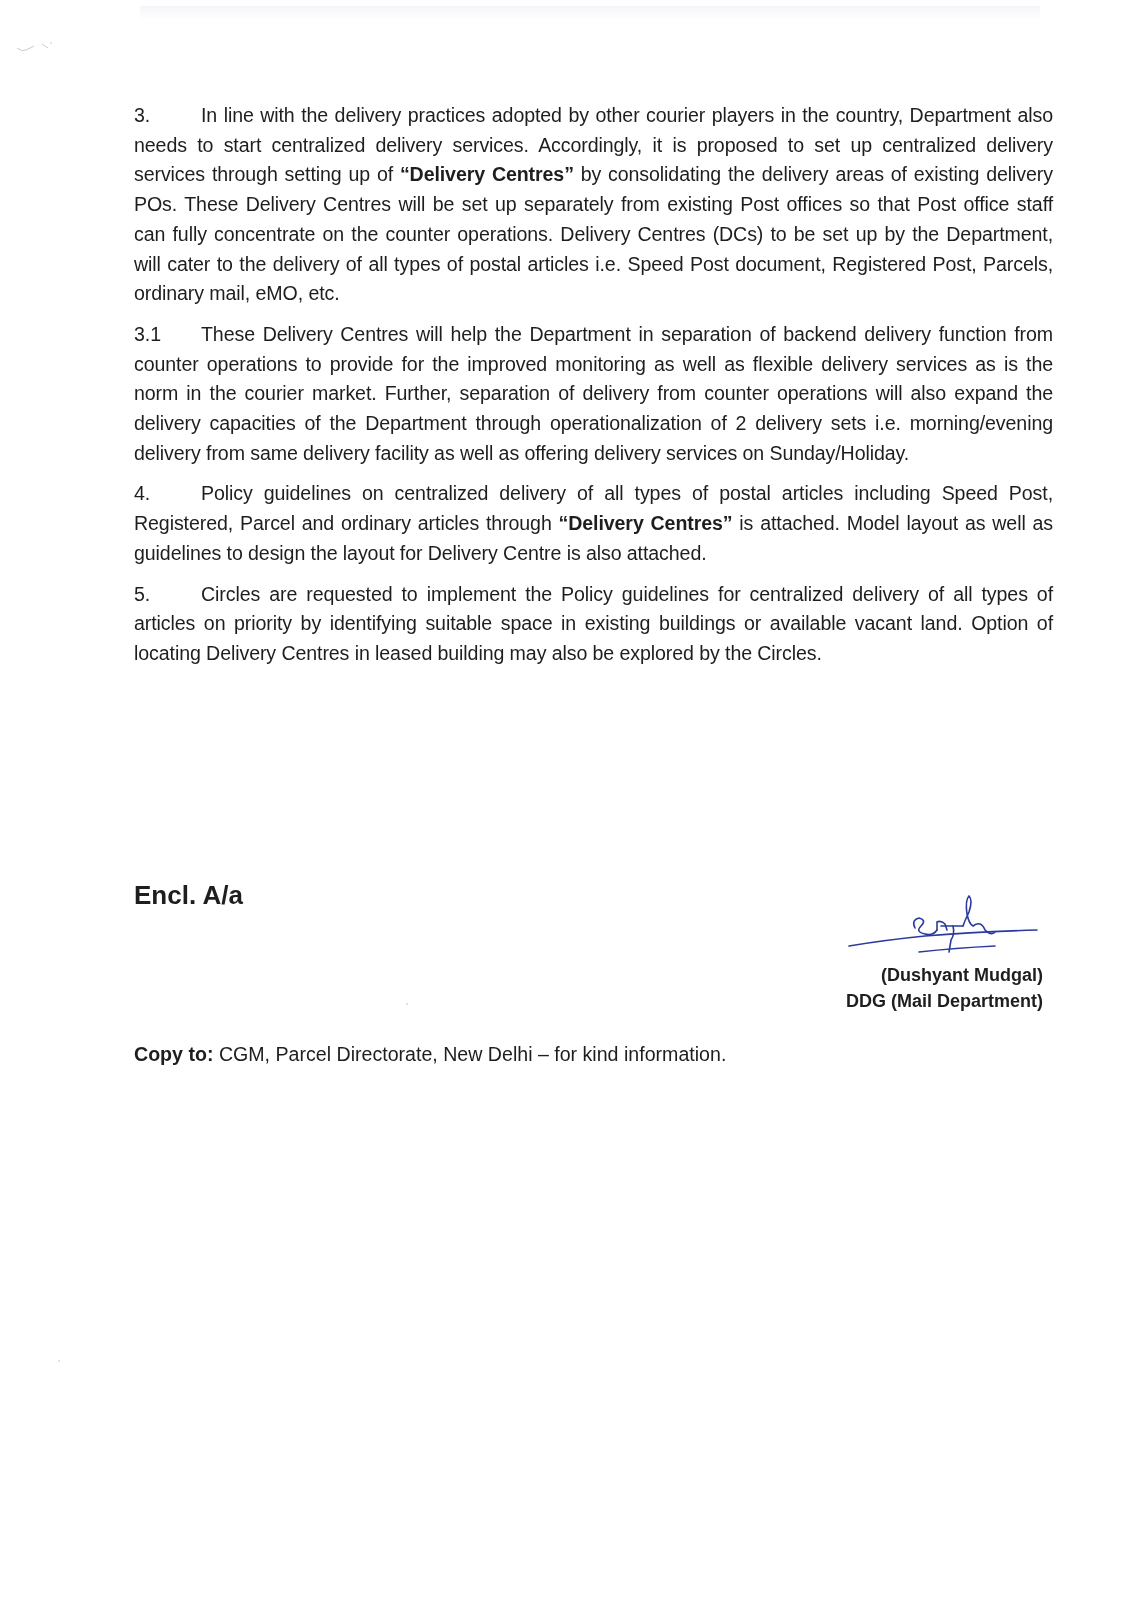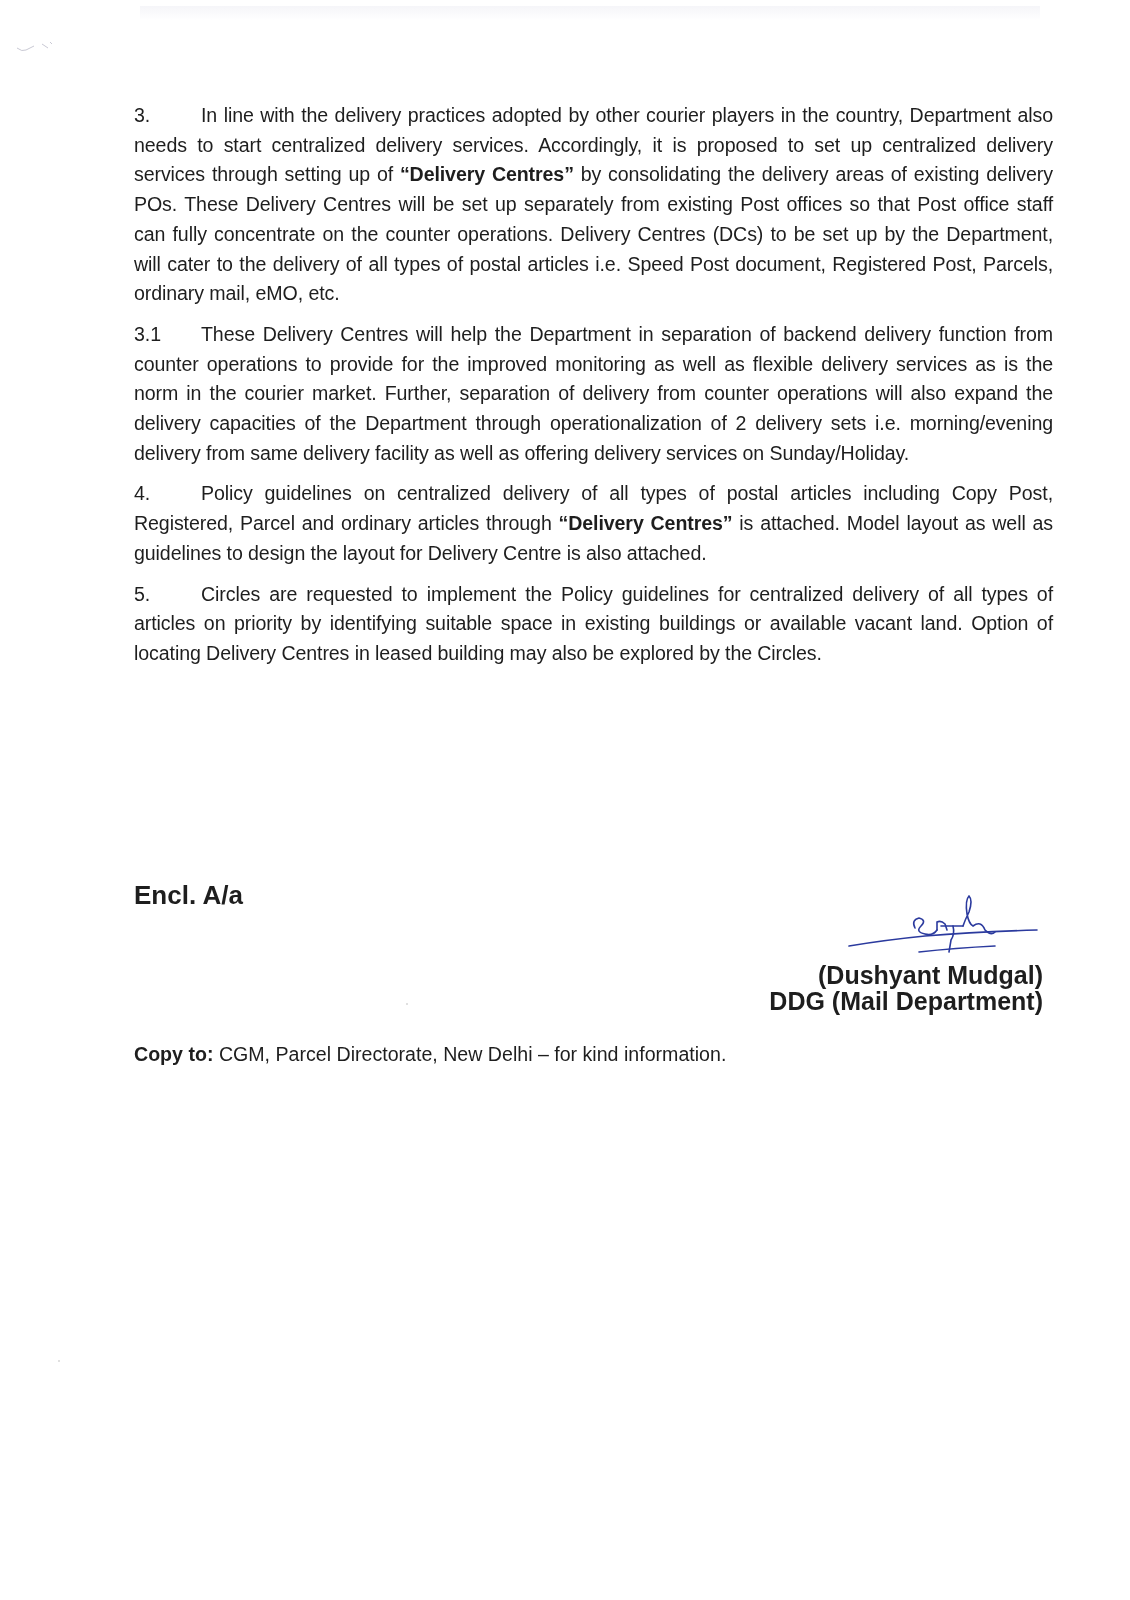--- a/index.html
+++ b/index.html
@@ -84,21 +84,21 @@
       left: 845px;
       top: 890px;
       width: 200px;
       height: 70px;
     }
     .signatory {
       position: absolute;
       right: 77px;
       top: 962px;
       text-align: right;
-      font-size: 25px;
+      font-size: 18px;
       font-weight: bold;
       line-height: 26px;
     }
     .copy-to {
       position: absolute;
       left: 134px;
       top: 1040px;
       font-size: 19.6px;
       line-height: 29px;
     }
@@ -126,21 +126,21 @@
   </svg>
 
   <div class="body-text">
     <p class="para">
       <span class="para-num">3.</span><span>In line with the delivery practices adopted by other courier players in the country, Department also needs to start centralized delivery services.  Accordingly, it is proposed to set up centralized delivery services through setting up of </span><span class="bold">“Delivery Centres”</span><span> by consolidating the delivery areas of existing delivery POs.  These Delivery Centres will be set up separately from existing Post offices so that Post office staff can fully concentrate on the counter operations.  Delivery Centres (DCs) to be set up by the Department, will cater to the delivery of all types of postal articles i.e. Speed Post document, Registered Post, Parcels, ordinary mail, eMO, etc.</span>
     </p>
     <p class="para">
       <span class="para-num">3.1</span><span>These Delivery Centres will help the Department in separation of backend delivery function from counter operations to provide for the improved monitoring as well as flexible delivery services as is the norm in the courier market.  Further, separation of delivery from counter operations will also expand the delivery capacities of the Department through operationalization of 2 delivery sets i.e. morning/evening delivery from same delivery facility as well as offering delivery services on Sunday/Holiday.</span>
     </p>
     <p class="para">
-      <span class="para-num">4.</span><span>Policy guidelines on centralized delivery of all types of postal articles including Copy Post, Registered, Parcel and ordinary articles through </span><span class="bold">“Delivery Centres”</span><span> is attached.  Model layout as well as guidelines to design the layout for Delivery Centre is also attached.</span>
+      <span class="para-num">4.</span><span>Policy guidelines on centralized delivery of all types of postal articles including Speed Post, Registered, Parcel and ordinary articles through </span><span class="bold">“Delivery Centres”</span><span> is attached.  Model layout as well as guidelines to design the layout for Delivery Centre is also attached.</span>
     </p>
     <p class="para">
       <span class="para-num">5.</span><span>Circles are requested to implement the Policy guidelines for centralized delivery of all types of articles on priority by identifying suitable space in existing buildings or available vacant land.  Option of locating Delivery Centres in leased building may also be explored by the Circles.</span>
     </p>
   </div>
 
 
   <div class="encl">Encl. A/a</div>
 
   <svg class="signature" viewBox="0 0 200 70">

